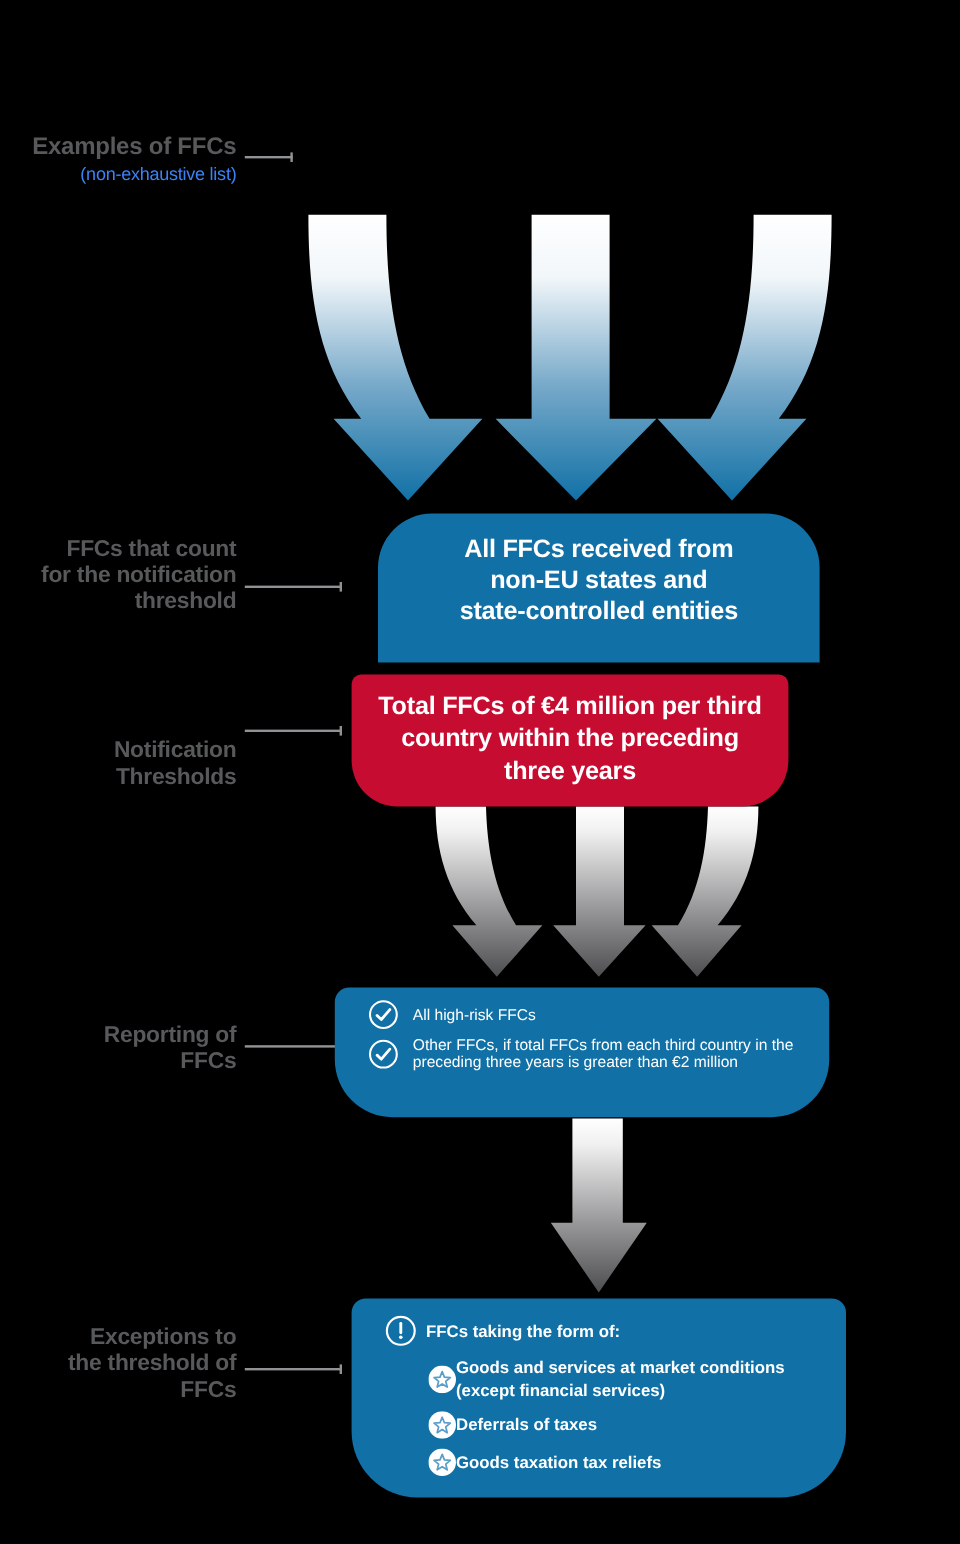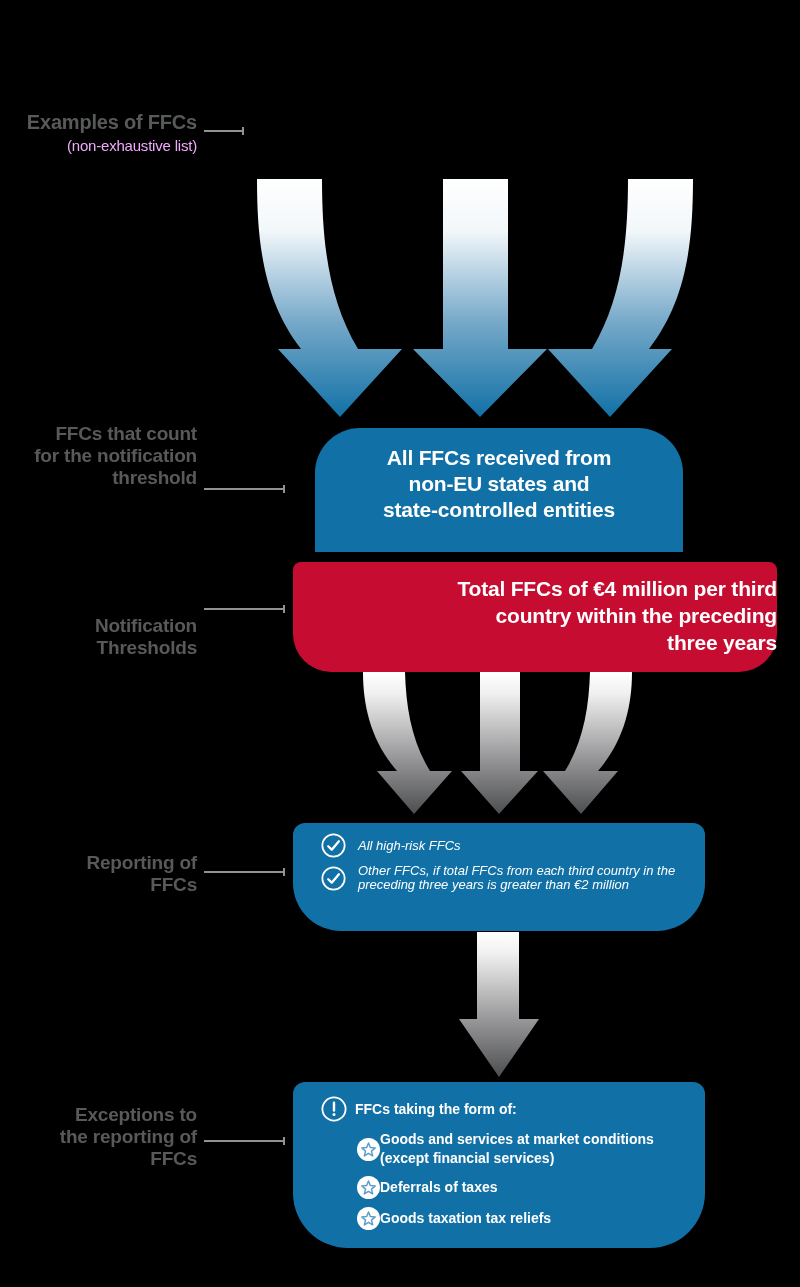--- a/index.html
+++ b/index.html
@@ -7,45 +7,45 @@
     position:relative;width:800px;height:1287px;background:#000;overflow:hidden;
     font-family:"Liberation Sans",sans-serif;
   }
   
   #arrows{position:absolute;left:0;top:0;width:800px;height:1287px;}
   
   .side-label{position:absolute;right:603px;text-align:right;color:#58595B;font-weight:bold;
     font-size:19px;line-height:22px;letter-spacing:-0.2px;white-space:nowrap;}
   .side-label .line{display:block;}
   #label-examples{top:111px;font-size:20px;line-height:23px;}
-  #label-examples .sub{display:block;font-weight:400;font-size:15px;line-height:20px;color:#f0abfc;margin-top:2px;}
-  #label-count{top:423px;}
+  #label-examples .sub{display:block;font-weight:400;font-size:15px;line-height:20px;color:#3b82f6;margin-top:2px;}
+  #label-count{top:447px;}
   #label-notification{top:615px;}
   #label-reporting{top:852px;}
   #label-exceptions{top:1104px;}
   
   .connector{position:absolute;height:2px;background:#909295;}
   .connector::after{content:"";position:absolute;right:0;top:-3px;width:2px;height:8px;background:#909295;}
   #line-examples{left:204px;top:130px;width:40px;}
   #line-count{left:204px;top:488px;width:81px;}
   #line-notification{left:204px;top:608px;width:81px;}
   #line-reporting{left:204px;top:871px;width:81px;}
   #line-exceptions{left:204px;top:1140px;width:81px;}
   
   .bigbox{position:absolute;color:#fff;text-align:center;font-weight:bold;
     font-size:21px;line-height:26px;letter-spacing:-0.2px;}
   .bigbox .line{display:block;}
   #box-allffcs{left:315px;top:428px;width:368px;height:124px;background:#1171A6;
     border-radius:45px 45px 0 0;padding-top:17px;box-sizing:border-box;}
-  #box-threshold{left:293px;top:562px;width:484px;height:110px;background:#C60C30;
-    border-radius:8px 8px 38px 38px;padding-top:13px;box-sizing:border-box;line-height:27px;text-align:right;}
+  #box-threshold{left:293px;top:562px;width:364px;height:110px;background:#C60C30;
+    border-radius:8px 8px 38px 38px;padding-top:13px;box-sizing:border-box;line-height:27px;}
   
-  #box-reporting{position:absolute;left:293px;top:823px;width:412px;height:108px;background:#1171A6;
+  #box-reporting{position:absolute;left:279px;top:823px;width:412px;height:108px;background:#1171A6;
     border-radius:12px 12px 48px 48px;box-sizing:border-box;
-    padding:10px 10px 8px 28px;display:flex;flex-direction:column;gap:6px;font-style:italic;}
+    padding:10px 10px 8px 28px;display:flex;flex-direction:column;gap:6px;}
   .rep-item{display:flex;align-items:center;gap:12px;}
   .rep-icon{flex:0 0 25px;width:25px;height:25px;}
   .rep-text{color:#fff;font-size:13px;line-height:14px;max-width:337px;}
   
   #box-exceptions{position:absolute;left:293px;top:1082px;width:412px;height:166px;background:#1171A6;
     border-radius:12px 12px 55px 55px;box-sizing:border-box;padding:14px 14px 0 28px;color:#fff;font-weight:bold;}
   .exc-heading{display:flex;align-items:center;gap:8px;font-size:14px;margin-bottom:8px;}
   .exc-icon{flex:0 0 26px;width:26px;height:26px;}
   .exc-items{margin-left:36px;display:flex;flex-direction:column;gap:8px;}
   .exc-item{display:flex;align-items:center;gap:0;}
@@ -99,21 +99,21 @@
   <div class="side-label" id="label-notification">
     <span class="line">Notification</span>
     <span class="line">Thresholds</span>
   </div>
   <div class="side-label" id="label-reporting">
     <span class="line">Reporting of</span>
     <span class="line">FFCs</span>
   </div>
   <div class="side-label" id="label-exceptions">
     <span class="line">Exceptions to</span>
-    <span class="line">the reporting of</span>
+    <span class="line">the threshold of</span>
     <span class="line">FFCs</span>
   </div>
 
   <div class="connector" id="line-examples"></div>
   <div class="connector" id="line-count"></div>
   <div class="connector" id="line-notification"></div>
   <div class="connector" id="line-reporting"></div>
   <div class="connector" id="line-exceptions"></div>
 
   <div class="bigbox" id="box-allffcs">

